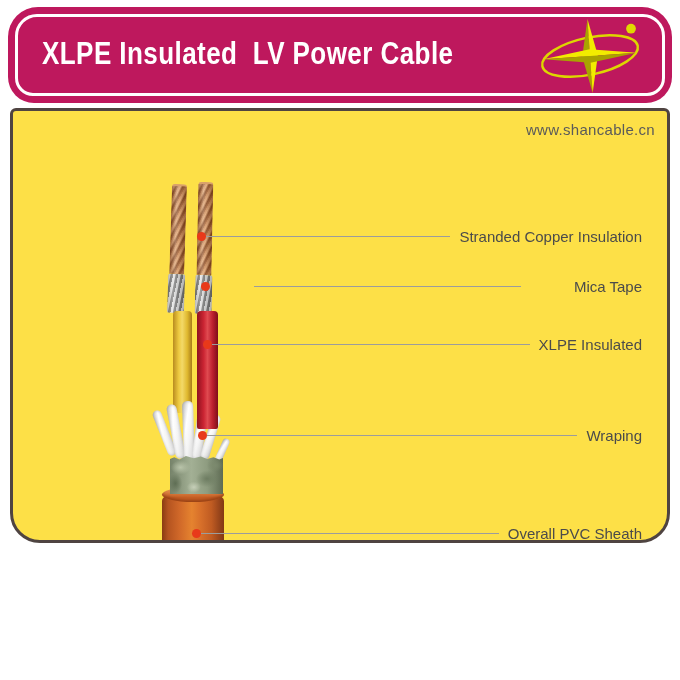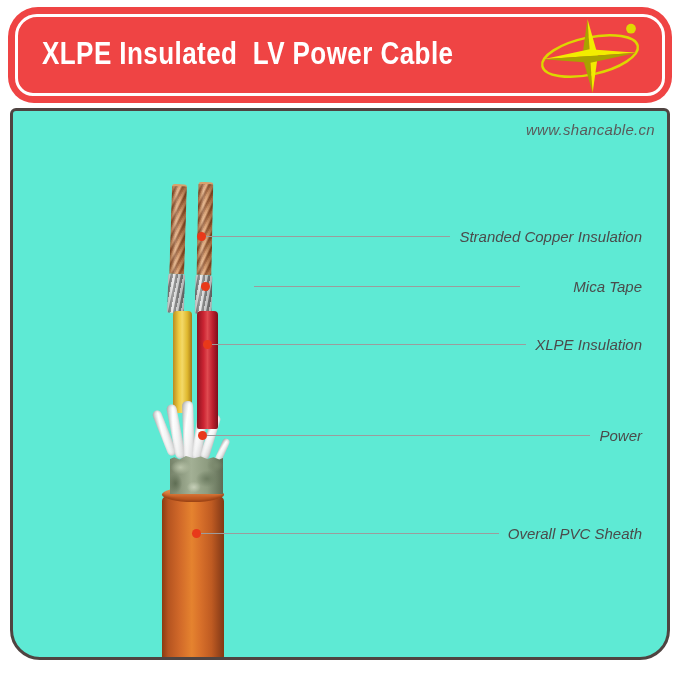--- a/index.html
+++ b/index.html
@@ -7,47 +7,46 @@
   body {
     position:relative;
     background:#ffffff;
     font-family:"Liberation Sans", sans-serif;
     overflow:hidden;
   }
 
   
   .header {
     position:absolute; left:8px; top:7px; width:664px; height:96px;
-    background:#ef4444;
+    background:#be185d;
     border-radius:30px 30px 26px 26px;
   }
   .header .inner-line {
     position:absolute; inset:7px;
     border:3px solid #ffffff;
     border-radius:22px 22px 18px 18px;
     pointer-events:none;
   }
   .header .title {
     position:absolute; left:34px; top:50%;
     transform:translateY(-54%) scaleX(.84);
     transform-origin:left center;
     display:inline-block;
     color:#ffffff; font-size:31px; font-weight:700;
     letter-spacing:.5px; white-space:pre;
   }
   .logo { position:absolute; right:16px; top:10px; width:128px; height:78px; }
 
   
   .panel {
-    position:absolute; left:10px; top:108px; width:660px; height:552px;
-    background:#5eead4;
+    position:absolute; left:10px; top:108px; width:660px; height:435px;
+    background:#fde047;
     border:3px solid #4f4441;
     border-radius:6px 6px 30px 30px;
     overflow:hidden;
-    font-style:italic;
   }
   .website {
     position:absolute; right:12px; top:10px;
     font-size:15px; color:#5a5a5a; letter-spacing:.3px;
   }
 
   
   .wire {
     position:absolute; width:15px; z-index:2;
     display:flex; flex-direction:column;
@@ -192,26 +191,26 @@
     <span class="label">Stranded Copper Insulation</span>
   </div>
   <div class="callout c2">
     <span class="dot"></span>
     <span class="line"></span>
     <span class="label">Mica Tape</span>
   </div>
   <div class="callout c3">
     <span class="dot"></span>
     <span class="line"></span>
-    <span class="label">XLPE Insulation</span>
+    <span class="label">XLPE Insulated</span>
   </div>
   <div class="callout c4">
     <span class="dot"></span>
     <span class="line"></span>
-    <span class="label">Power</span>
+    <span class="label">Wraping</span>
   </div>
   <div class="callout c6">
     <span class="dot"></span>
     <span class="line"></span>
     <span class="label">Overall PVC Sheath</span>
   </div>
 
 </div>
 
 </body></html>

